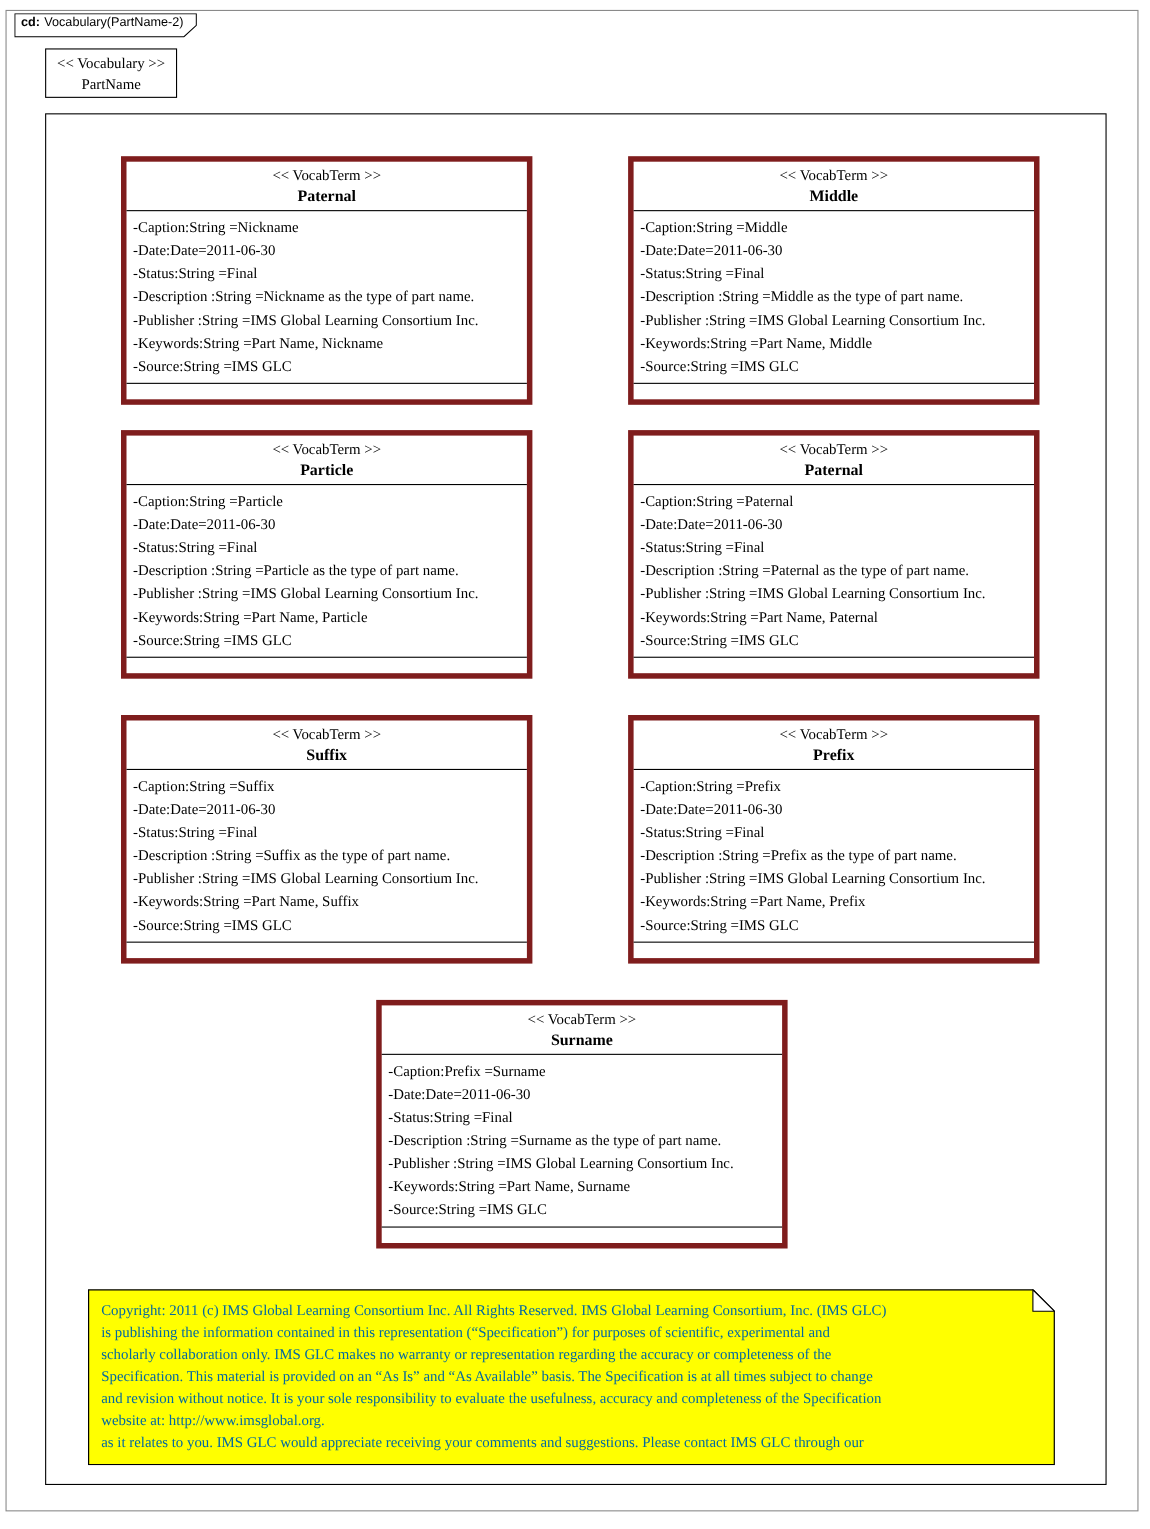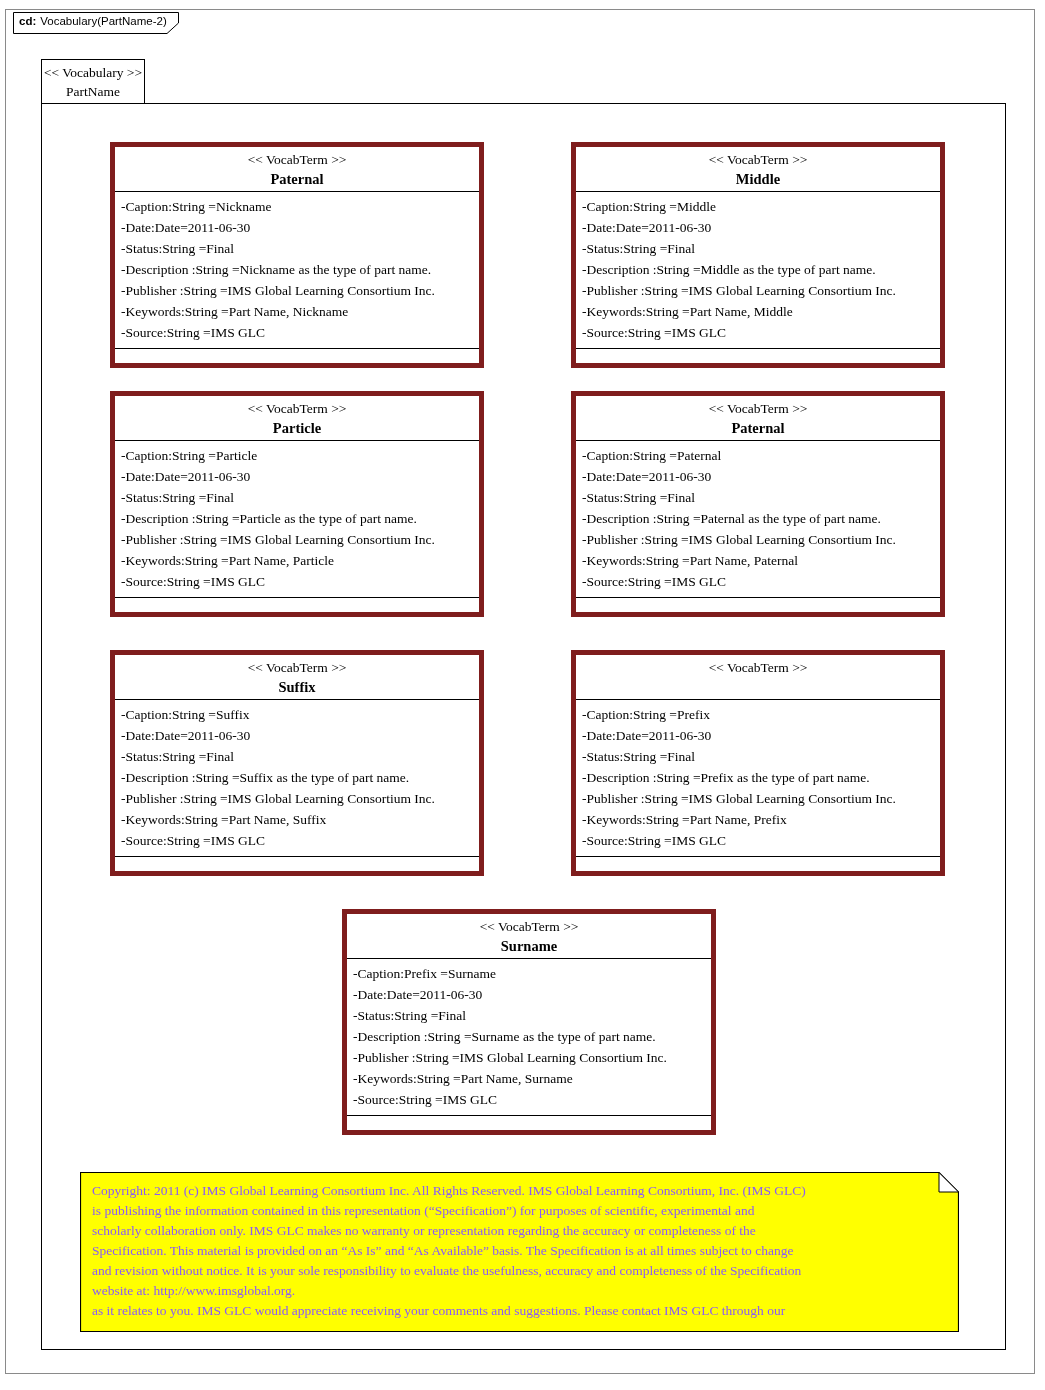--- a/index.html
+++ b/index.html
@@ -36,22 +36,22 @@
     left: 6px; top: 3px;
     font-family: "Liberation Sans", "DejaVu Sans", sans-serif;
     font-size: 11.5px;
     white-space: nowrap;
   }
   .tab-text .tab-prefix { font-weight: bold; }
   .tab-text .tab-title { margin-left: 4px; }
   
   .package-header {
     position: absolute;
-    left: 41px; top: 59px;
-    width: 104px; height: 45px;
+    left: 41px; top: 44px;
+    width: 120px; height: 45px;
     border: 1px solid #000000;
     box-sizing: border-box;
     background: #ffffff;
     text-align: center;
     padding-top: 3px;
     z-index: 2;
   }
   .package-stereotype { font-size: 13.5px; line-height: 19px; white-space: nowrap; }
   .package-name { font-size: 13.5px; line-height: 19px; }
   .package-body {
@@ -221,20 +221,21 @@
           <div class="attr-line">-Description :String =Suffix as the type of part name.</div>
           <div class="attr-line">-Publisher :String =IMS Global Learning Consortium Inc.</div>
           <div class="attr-line">-Keywords:String =Part Name, Suffix</div>
           <div class="attr-line">-Source:String =IMS GLC</div>
         </div>
         <div class="term-footer"></div>
       </div>
       <div class="term-box term-pos-5">
         <div class="term-header">
           <div class="term-stereotype">&lt;&lt; VocabTerm &gt;&gt;</div>
+          <div class="term-name">Prefix</div>
         </div>
         <div class="term-attrs">
           <div class="attr-line">-Caption:String =Prefix</div>
           <div class="attr-line">-Date:Date=2011-06-30</div>
           <div class="attr-line">-Status:String =Final</div>
           <div class="attr-line">-Description :String =Prefix as the type of part name.</div>
           <div class="attr-line">-Publisher :String =IMS Global Learning Consortium Inc.</div>
           <div class="attr-line">-Keywords:String =Part Name, Prefix</div>
           <div class="attr-line">-Source:String =IMS GLC</div>
         </div>
@@ -256,21 +257,21 @@
         </div>
         <div class="term-footer"></div>
       </div>
     </div>
 
   <div class="note">
     <svg width="879" height="160" viewBox="0 0 879 160">
       <polygon id="note-poly" points="0.5,0.5 859,0.5 878.5,20 878.5,159.5 0.5,159.5" fill="#FFFF00" stroke="#000000" stroke-width="1.2"></polygon>
       <polygon id="note-fold" points="859,0.5 859,20 878.5,20" fill="#ffffff" stroke="#000000" stroke-width="1"></polygon>
     </svg>
-    <div class="note-text" id="note-text" style="color: #8b5cf6;">
+    <div class="note-text" id="note-text" style="color: #0369a1;">
         <div class="note-line">Copyright: 2011 (c) IMS Global Learning Consortium Inc.   All Rights Reserved.   IMS Global Learning Consortium, Inc. (IMS GLC)</div>
         <div class="note-line">is publishing the information contained in this representation (“Specification”) for purposes of scientific, experimental and</div>
         <div class="note-line">scholarly collaboration only.   IMS GLC makes no warranty or representation regarding  the accuracy or completeness of the</div>
         <div class="note-line">Specification.   This material is provided on an “As Is” and “As Available” basis.   The Specification is at all times subject to change</div>
         <div class="note-line">and revision without notice.   It is your sole responsibility to evaluate the usefulness, accuracy and completeness of the Specification</div>
         <div class="note-line">website at: http://www.imsglobal.org.</div>
         <div class="note-line">as it relates to you.   IMS GLC would appreciate receiving your comments and suggestions.   Please contact IMS GLC through our</div>
       </div>
   </div>
 

